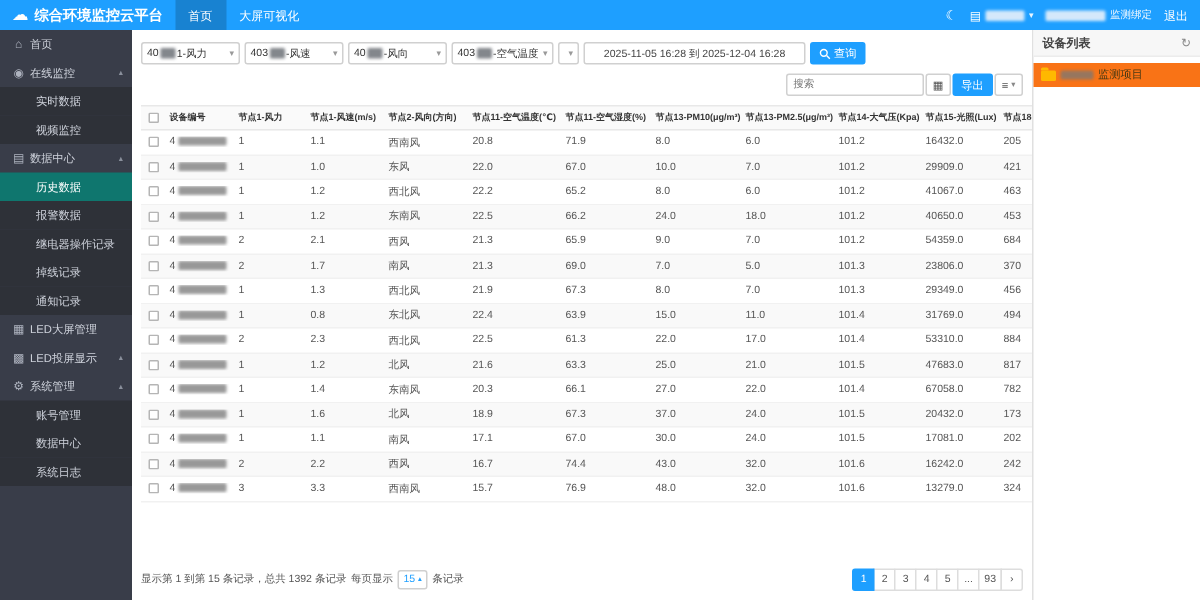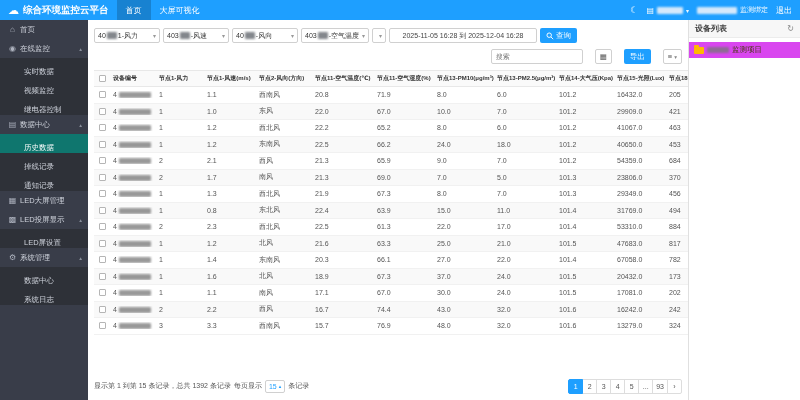--- a/index.html
+++ b/index.html
@@ -31,31 +31,31 @@
 
   
   .sidebar { position:absolute; top:20px; left:0; width:88px; bottom:0; background:#393D49;
              color:#cfd3dc; font-size:7.5px; overflow:hidden; }
   .side-item { height:19px; display:flex; align-items:center; gap:3px; padding:0 6px 0 8px;
                cursor:pointer; white-space:nowrap; }
   .side-item .icon { width:9px; font-size:8px; color:#aeb3bf; text-align:center; }
   .side-item .icon:empty { display:none; }
   .side-item .caret { margin-left:auto; font-size:5.5px; color:#8a909c; }
   .side-item .caret:empty { display:none; }
-  .side-item.sub { padding-left:24px; background:#2e3138;align-items:flex-end; }
+  .side-item.sub { padding-left:24px; background:#2e3138; }
   .side-item.active { background:#0f766e; color:#fff; }
 
   
   .devpanel { position:absolute; top:20px; right:0; width:112px; bottom:0; background:#fff;
               border-left:1px solid #e0e0e0; }
   .devhead { height:18px; display:flex; align-items:center; padding:0 6px; font-size:8px;
              font-weight:bold; color:#444; border-bottom:1px solid #ececec; background:#f7f7f7; }
   .dev-refresh { margin-left:auto; font-weight:normal; color:#888; font-size:8px; cursor:pointer; }
   .tree-item { margin-top:4px; height:16px; display:flex; align-items:center; gap:3px;
-               padding:0 5px; font-size:7.5px; color:#4a3a14; background:#d946ef; cursor:pointer; }
+               padding:0 5px; font-size:7.5px; color:#4a3a14; background:#f97316; cursor:pointer; }
   .folder { position:relative; width:10px; height:7px; background:#FFB800; border-radius:1px; flex:none; }
   .folder::before { content:""; position:absolute; top:-2px; left:0; width:5px; height:2px;
                     background:#FFB800; border-radius:1px 1px 0 0; }
 
   
   .main { position:absolute; top:20px; left:88px; right:112px; bottom:0; background:#fff; overflow:hidden; }
 
   .filters { position:absolute; top:8px; left:6px; right:4px; height:15px; display:flex; gap:3px; }
   .select { min-width:66px; height:15px; border:1px solid #d0d0d0; border-radius:2px; background:#fff;
             display:flex; align-items:center; padding:0 3px; font-size:7px; color:#333; gap:1px;
@@ -64,21 +64,21 @@
   .select.mini { min-width:14px; }
   .date-input { width:148px; height:15px; border:1px solid #d0d0d0; border-radius:2px; font-size:7px;
                 color:#444; display:flex; align-items:center; justify-content:center; background:#fff;
                 white-space:nowrap; cursor:text; }
   .btn { height:15px; border:none; border-radius:2px; font-size:7.5px; display:inline-flex;
          align-items:center; gap:2px; padding:0 6px; cursor:pointer; white-space:nowrap; }
   .btn.primary { background:#1E9FFF; color:#fff; }
   .btn.ghost { background:#fff; border:1px solid #d0d0d0; color:#555; padding:0 4px; }
   .btn.ghost .caret-mini { font-size:5.5px; color:#888; }
 
-  .toolbar { position:absolute; top:29px; right:6px; height:15px; display:flex; gap:12px; }
+  .toolbar { position:absolute; top:29px; right:6px; height:15px; display:flex; gap:1px; }
   .search-input { width:92px; height:15px; border:1px solid #d0d0d0; border-radius:2px; font-size:7px;
                   padding:0 4px; color:#333; outline:none; }
 
   
   .table-wrap { position:absolute; top:50px; left:6px; right:0; bottom:44px; overflow:hidden;
                 font-size:7px; color:#555; }
   .thead, .tr { display:grid;
     grid-template-columns:16px 46px 48px 52px 56px 62px 60px 60px 62px 58px 52px 70px;
     align-items:center; }
   .thead { height:17px; background:#fafafa; border-top:1px solid #e8e8e8; border-bottom:1px solid #e8e8e8;
@@ -157,39 +157,44 @@
         <span class="lbl">实时数据</span>
 
       </div>
 
       <div class="side-item sub">
 
         <span class="lbl">视频监控</span>
 
       </div>
 
-      <div class="side-item sub">
-
-        <span class="lbl">继电器控制</span>
-
-      </div>
 
       <div class="side-item">
         <span class="icon">▤</span>
         <span class="lbl">数据中心</span>
         <span class="caret">▴</span>
       </div>
 
       <div class="side-item sub active">
 
         <span class="lbl">历史数据</span>
 
       </div>
 
-
+      <div class="side-item sub">
+
+        <span class="lbl">报警数据</span>
+
+      </div>
+
+      <div class="side-item sub">
+
+        <span class="lbl">继电器操作记录</span>
+
+      </div>
 
       <div class="side-item sub">
 
         <span class="lbl">掉线记录</span>
 
       </div>
 
       <div class="side-item sub">
 
         <span class="lbl">通知记录</span>
@@ -201,33 +206,33 @@
         <span class="lbl">LED大屏管理</span>
 
       </div>
 
       <div class="side-item">
         <span class="icon">▩</span>
         <span class="lbl">LED投屏显示</span>
         <span class="caret">▴</span>
       </div>
 
-      <div class="side-item sub">
-
-        <span class="lbl">LED屏设置</span>
-
-      </div>
 
 
       <div class="side-item">
         <span class="icon">⚙</span>
         <span class="lbl">系统管理</span>
         <span class="caret">▴</span>
       </div>
 
+      <div class="side-item sub">
+
+        <span class="lbl">账号管理</span>
+
+      </div>
 
       <div class="side-item sub">
 
         <span class="lbl">数据中心</span>
 
       </div>
 
       <div class="side-item sub">
 
         <span class="lbl">系统日志</span>

